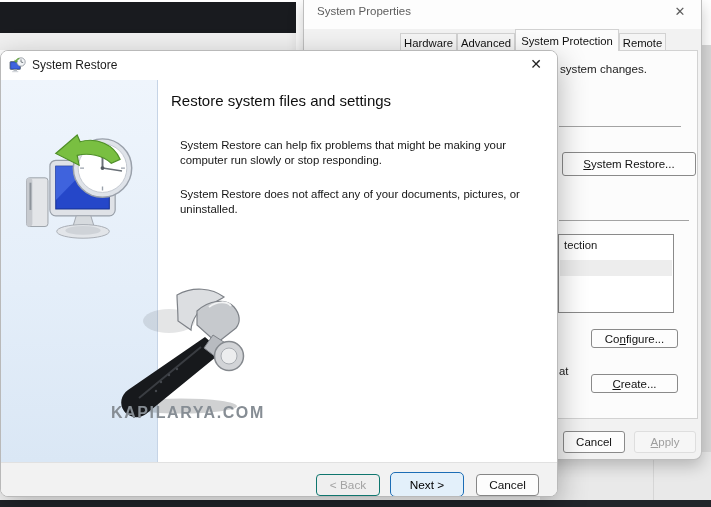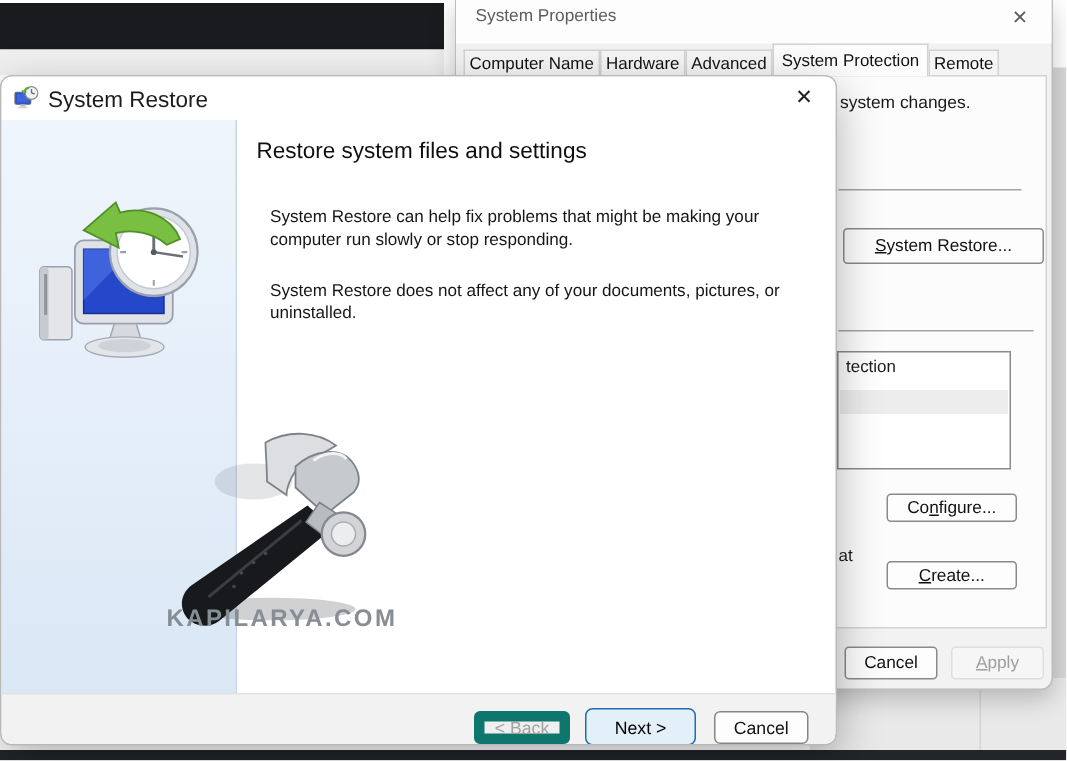--- a/index.html
+++ b/index.html
@@ -40,40 +40,40 @@
              background:#ffffff; border:1px solid #8a8a8a; z-index:4; }
   .listbox .lb-header { padding:4px 0 0 5px; font-size:11.3px; color:#1a1a1a; }
   .listbox .lb-selrow { position:absolute; left:1px; right:1px; top:25px; height:16px; background:#ededed; }
 
   
   .wizard { position:absolute; left:0; top:50px; width:558px; height:447px; background:#ffffff;
             border:1px solid #b9b9b9; border-radius:8px; box-shadow:0 10px 30px rgba(0,0,0,.30);
             z-index:10; overflow:hidden; }
   .wz-titlebar { position:absolute; left:0; top:0; width:100%; height:29px; background:#fff; }
   .wz-icon { position:absolute; left:8px; top:6px; width:17px; height:17px; }
-  .wz-title { position:absolute; left:31px; top:7px; font-size:15px; color:#1b1b1b; white-space:nowrap; }
+  .wz-title { position:absolute; left:31px; top:7px; font-size:12px; color:#1b1b1b; white-space:nowrap; }
   .wz-close { position:absolute; right:9px; top:2px; width:24px; height:22px; text-align:center;
               line-height:22px; font-size:14px; color:#222; cursor:default; }
   .wz-left { position:absolute; left:0; top:29px; width:157px; height:382px;
              background:linear-gradient(180deg,#eff5fc 0%, #e4eef9 55%, #dae7f5 100%);
              border-right:1px solid #c6d4e6; }
   .wz-bigicon { position:absolute; left:18px; top:54px; width:130px; height:112px; }
   .wz-heading { position:absolute; left:170px; top:41px; font-size:15px; color:#0f0f0f; white-space:nowrap; }
   .wz-para { position:absolute; left:179px; width:385px; font-size:11.4px; line-height:14.5px; color:#161616; }
   .wz-para.p1 { top:87px; }
   .wz-para.p2 { top:136px; }
   .hammer { position:absolute; left:108px; top:234px; width:168px; height:138px; z-index:5; }
   .watermark { position:absolute; left:110px; top:353px; font-size:16px; font-weight:bold;
                letter-spacing:1.6px; color:#868d94; z-index:6; white-space:nowrap; }
   .wz-footer { position:absolute; left:0; top:411px; width:558px; height:36px;
                background:#f2f2f2; border-top:1px solid #e1e1e1; }
   .wz-btn { position:absolute; display:flex; align-items:center; justify-content:center;
             font-size:11.8px; border-radius:4px; white-space:nowrap; z-index:11; cursor:default; }
   .wz-btn.back { left:315px; top:423px; width:64px; height:22px; background:#efefef;
-                 border:7px solid #0f766e; color:#a2a2a2; }
+                 border:1px solid #0f766e; color:#a2a2a2; }
   .wz-btn.next { left:389px; top:421px; width:74px; height:25px; background:#e3f0fa;
                  border:1.5px solid #1c6db5; border-radius:5px; color:#000; }
   .wz-btn.cancel { left:475px; top:423px; width:63px; height:22px; background:#fdfdfd;
                    border:1px solid #868686; color:#111; }
 </style>
 </head>
 <body>
 
 <div id="screen">
 
@@ -83,21 +83,20 @@
   <div class="br-gray"></div>
   <div class="br-seam"></div>
   <div class="bottom-dark"></div>
 
   <div class="sysprops">
     <div class="sp-titlebar">
       <div class="sp-title">System Properties</div>
       <div class="sp-close">✕</div>
     </div>
 
-    <div class="tab" style="left:5px;  width:91px;">Computer Name</div>
     <div class="tab" style="left:96px; width:57px;">Hardware</div>
     <div class="tab" style="left:153px;width:58px;">Advanced</div>
     <div class="tab selected" style="left:211px;width:104px;">System Protection</div>
     <div class="tab" style="left:315px;width:47px;">Remote</div>
 
     <div class="tab-page"></div>
 
     <div class="sp-frag-text" style="left:256px; top:62px;">system changes.</div>
 
     <div class="sp-sep" style="left:255px; top:126px; width:122px;"></div>

